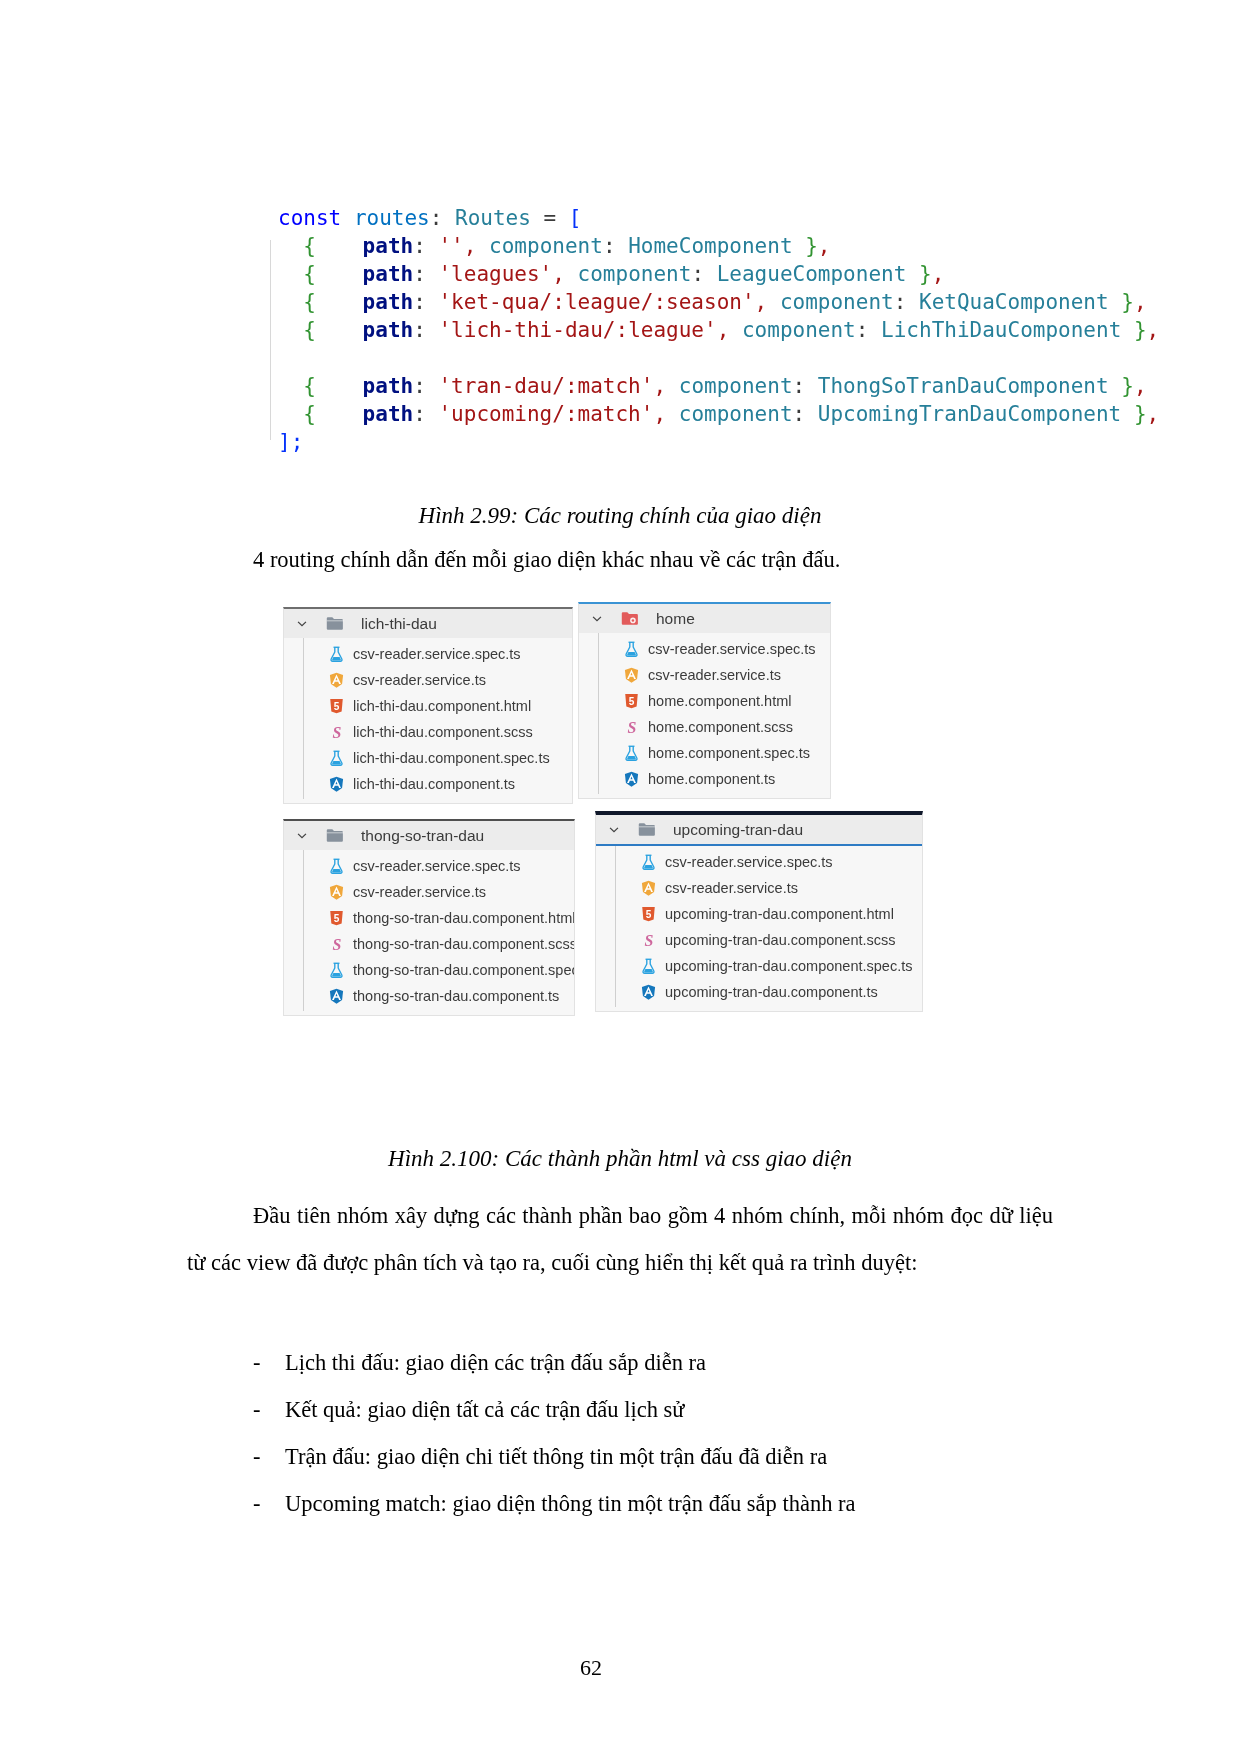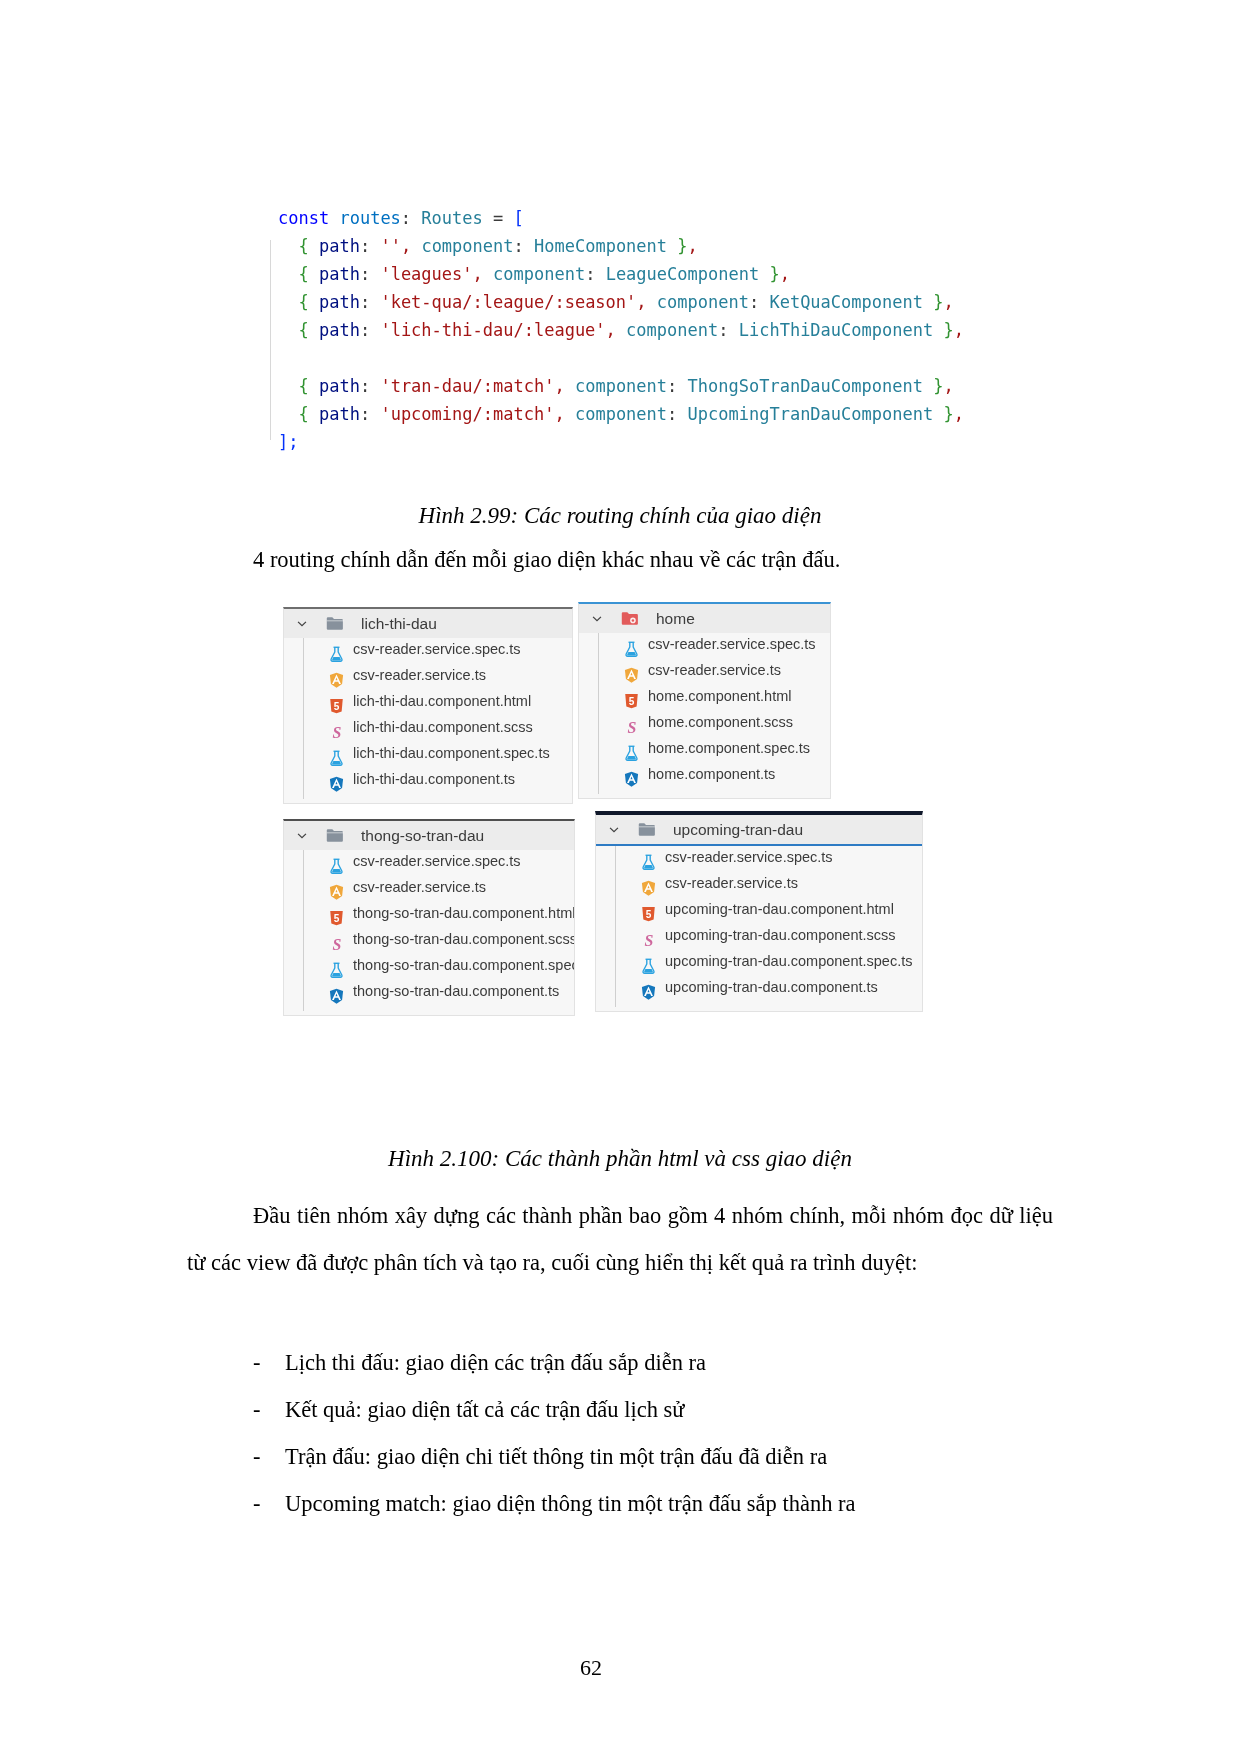--- a/index.html
+++ b/index.html
@@ -1,27 +1,27 @@
 <!DOCTYPE html>
 <html style="--kw: #0000ff; --vr: #0070c1; --ty: #267f99; --pr: #001080; --ck: #267f99; --st: #a31515; --cm: #a31515; --pu: #3b3b3b; --b1: #0431fa; --b2: #319331; --flask: #2aa2e0; --service: #f0a73b; --component: #1577bc; --html: #e0592e; --sass: #ce679d; --folder: #87919c; --homefolder: #e25b5b; --chevron: #424242;"><head>
 <meta charset="utf-8">
 <style>
   html,body{margin:0;padding:0;background:#ffffff;}
   .page{position:relative;width:1240px;height:1754px;background:#fff;overflow:hidden;
         font-family:"Liberation Serif",serif;color:#000;}
 
   
   .code-block{position:absolute;left:278px;top:204px;font-family:"DejaVu Sans Mono",monospace;
-              font-size:17px;line-height:28px;white-space:pre;}
+              font-size:21px;line-height:28px;white-space:pre;}
   .code-line{height:28px;}
   .code-guide{position:absolute;left:270px;top:240px;width:1px;height:200px;background:#d8d8d8;}
   .tok-kw{color:var(--kw);}
   .tok-vr{color:var(--vr);}
   .tok-ty{color:var(--ty);}
-  .tok-pr{color:var(--pr);font-weight:normal;}
+  .tok-pr{color:var(--pr);font-weight:bold;margin-left:34px;}
   .tok-ck{color:var(--ck);}
   .tok-st{color:var(--st);}
   .tok-sb{color:var(--st);font-weight:normal;}
   .tok-cm{color:var(--cm);}
   .tok-pu{color:var(--pu);}
   .tok-b1{color:var(--b1);}
   .tok-b2{color:var(--b2);}
 
   
   .caption{position:absolute;left:187px;width:866px;text-align:center;font-style:italic;
@@ -42,21 +42,21 @@
                   font-family:"Liberation Sans",sans-serif;color:#3b3b3b;overflow:hidden;}
   .panel-0{left:283px;top:607px;width:288px;border-top:2px solid #6e6e6e;}
   .panel-1{left:578px;top:602px;width:251px;border-top:2px solid #3a93d4;}
   .panel-2{left:283px;top:819px;width:290px;border-top:2px solid #4f4f4f;}
   .panel-3{left:595px;top:811px;width:326px;border-top:4px solid #0f172a;}
   .panel-3 .panel-header{border-bottom:2px solid #2e7bc4;}
   .panel-header{height:29px;display:flex;align-items:center;background:#ececec;
                 padding-left:11px;gap:17px;font-size:15.5px;}
   .panel-body{position:relative;padding:3px 0 6px 0;}
   .indent-guide{position:absolute;left:19px;top:0;bottom:4px;width:1px;background:#cfcfcf;}
-  .file-row{display:flex;height:26px;padding-left:44px;gap:8px;
+  .file-row{display:flex;align-items:center;height:26px;padding-left:44px;gap:8px;
             font-size:14.5px;white-space:nowrap;}
   .icon{display:inline-flex;flex:none;align-items:center;}
   .folder-name,.file-name{overflow:hidden;}
 </style>
 </head>
 <body>
 
 <div class="page">
 
   <div class="code-guide"></div>

